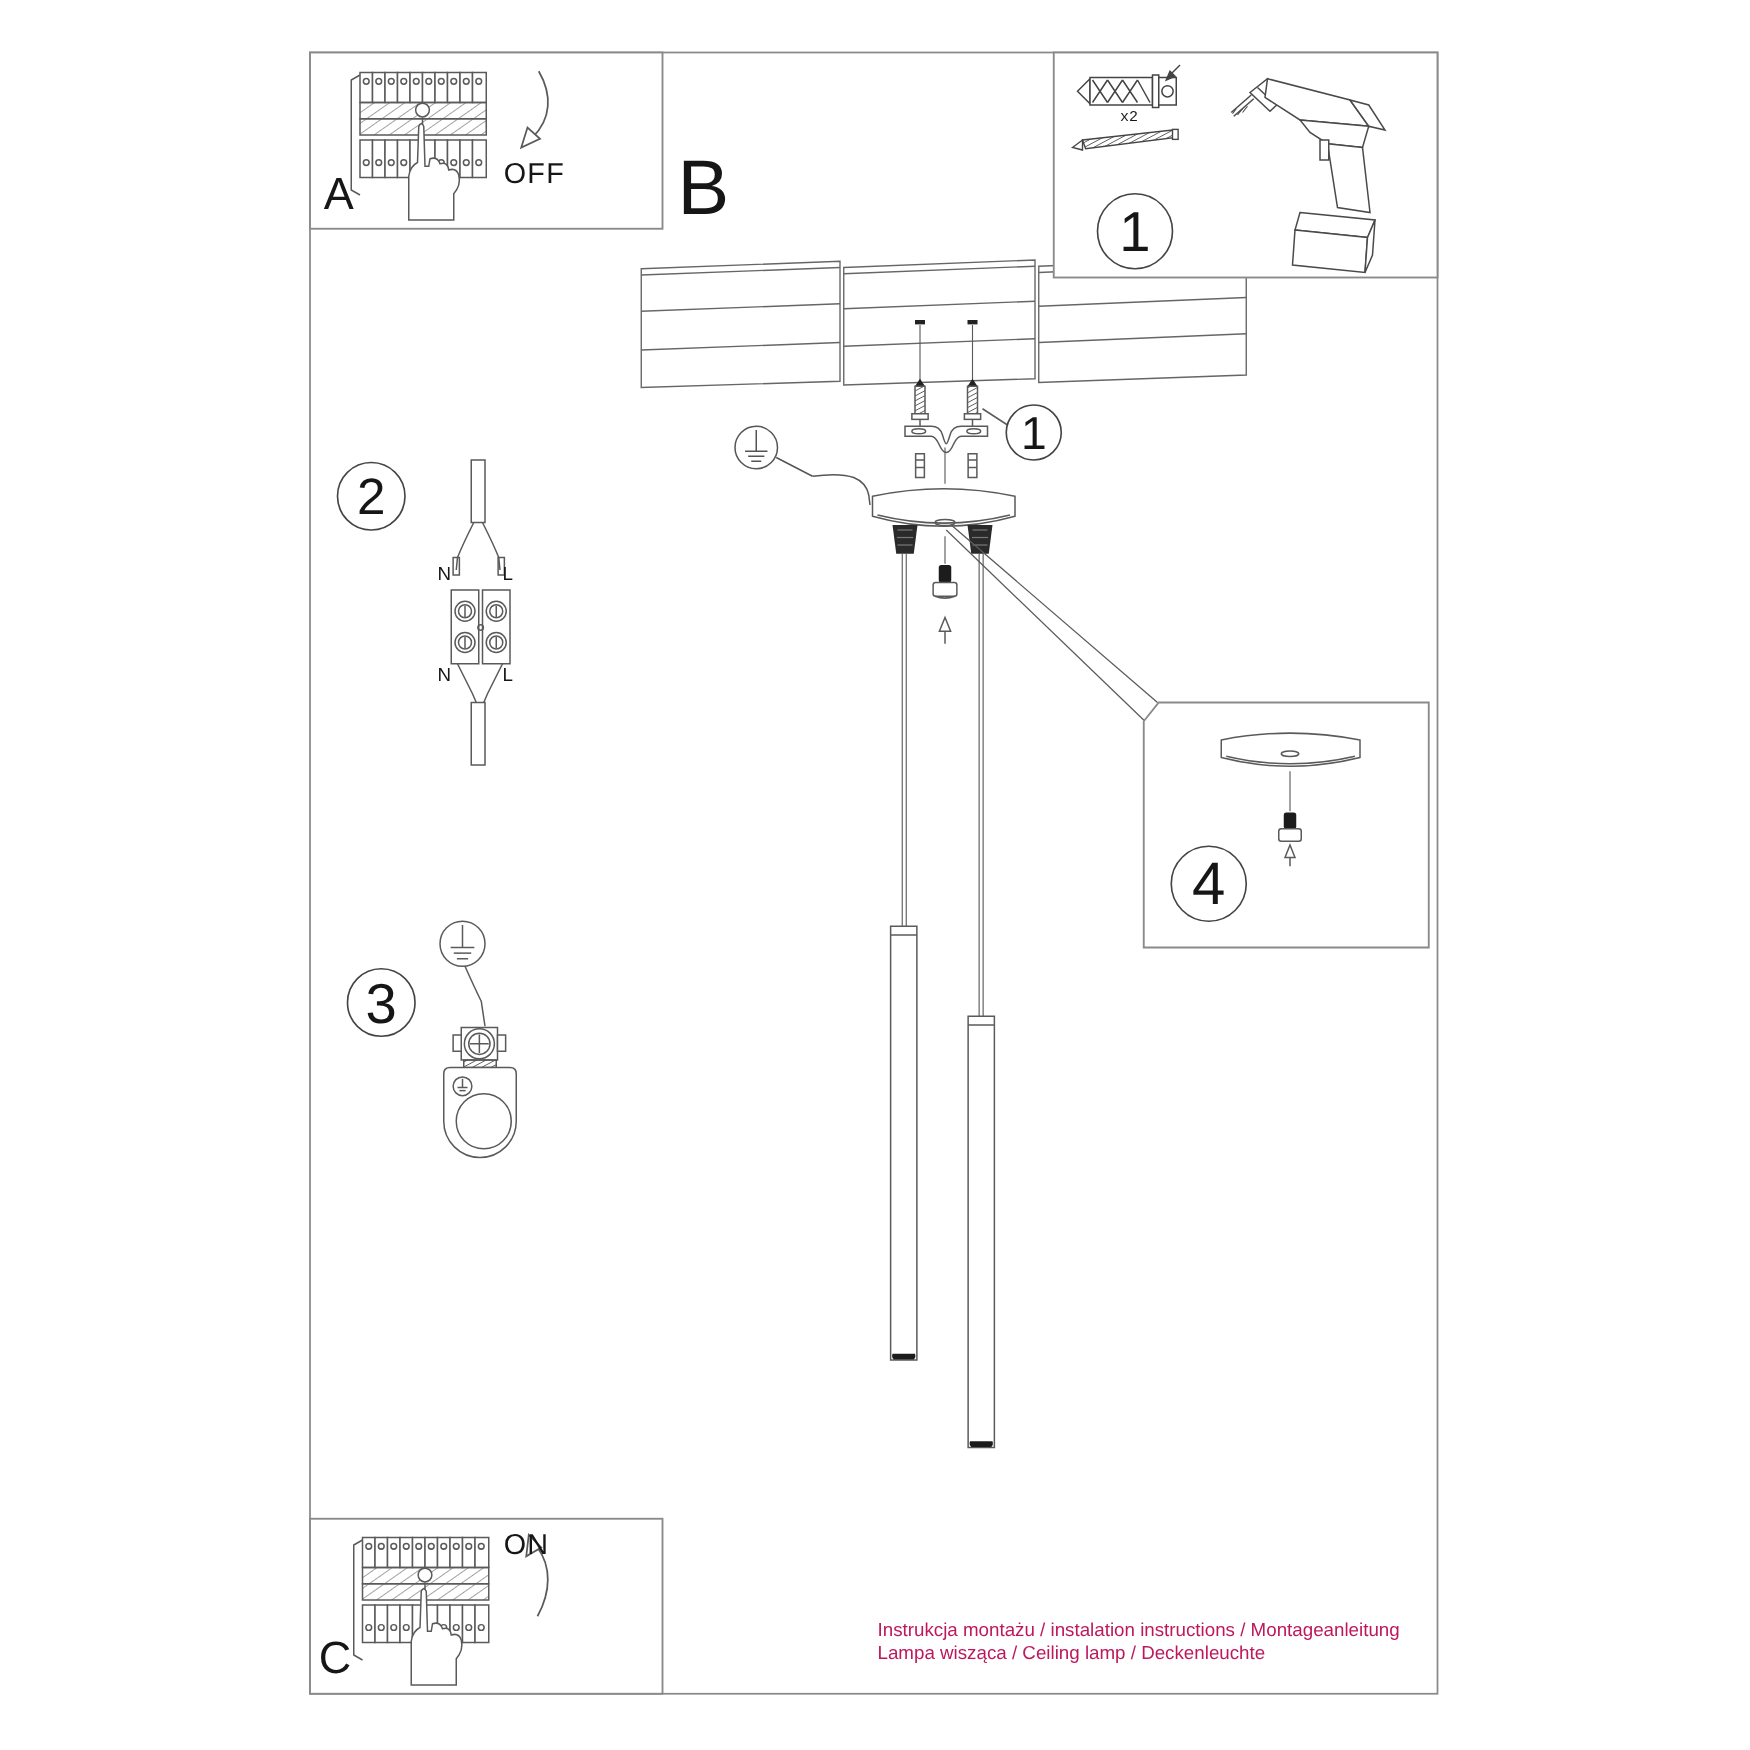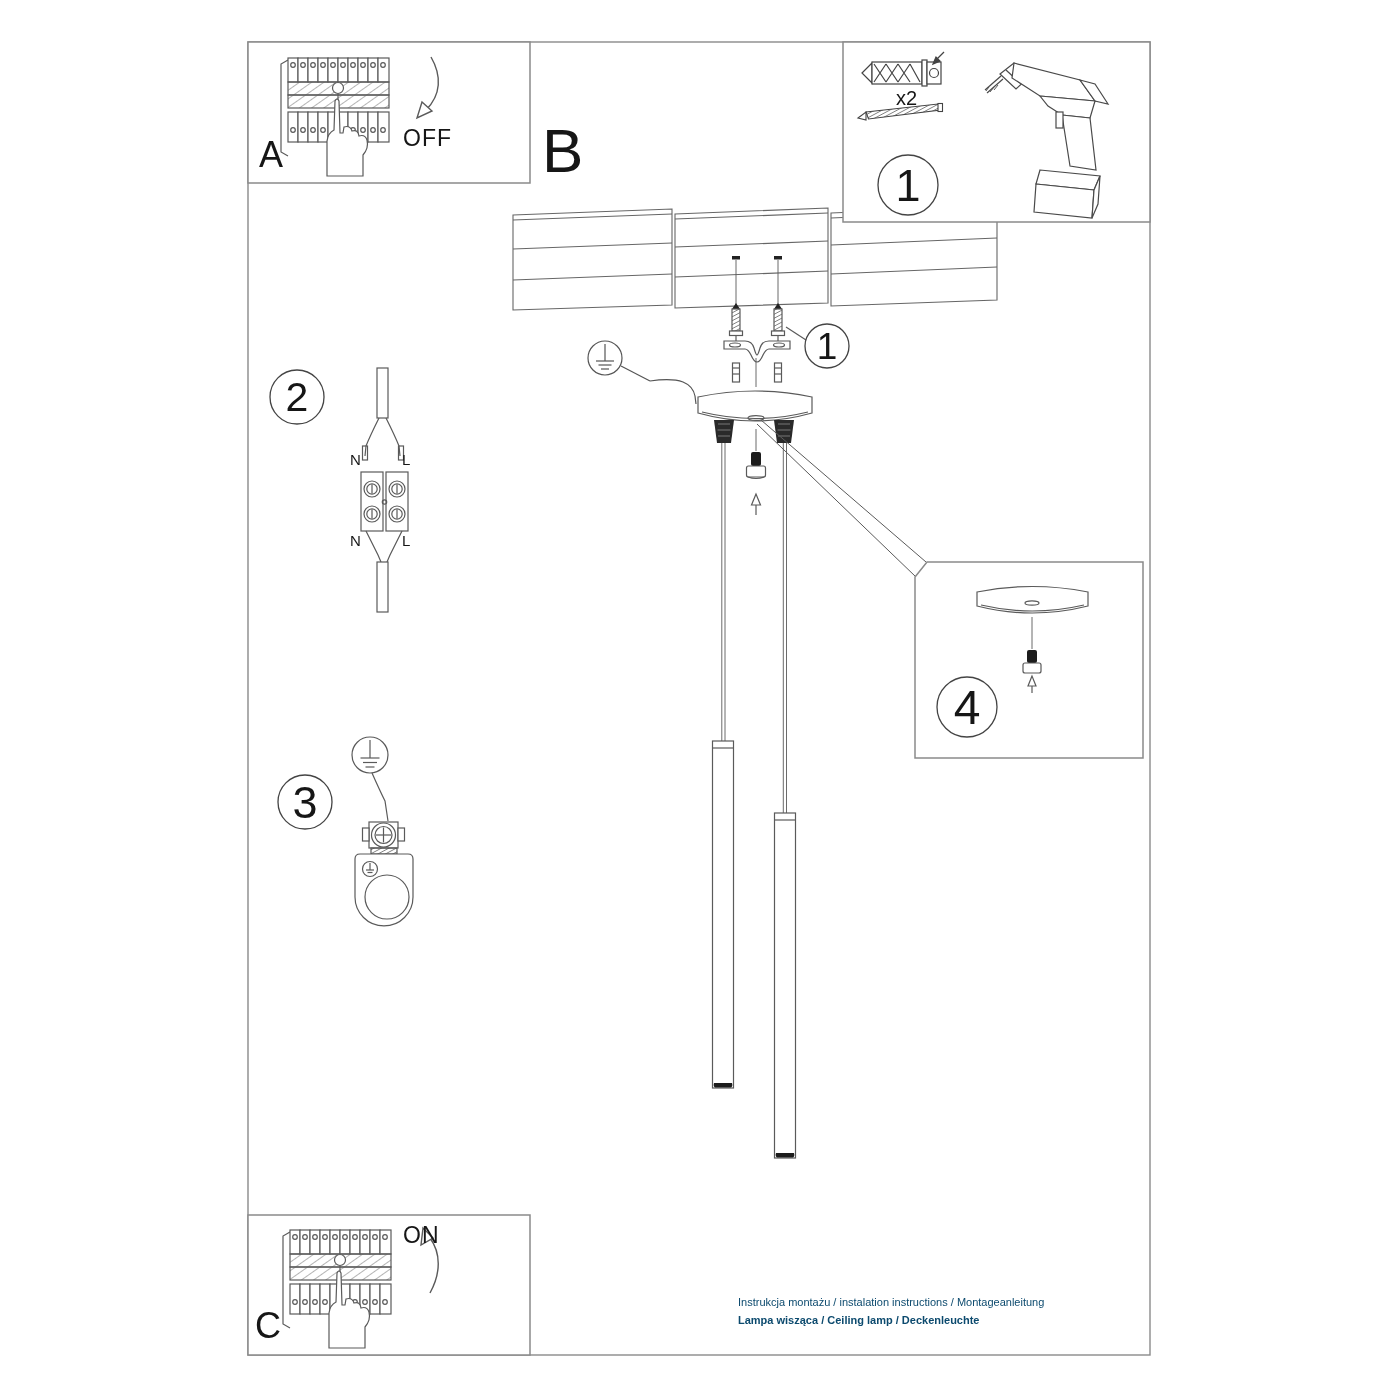--- a/index.html
+++ b/index.html
@@ -5,22 +5,22 @@
   html,body{margin:0;padding:0;background:#fff;}
   #sheet{position:relative;width:1400px;height:1400px;background:#ffffff;
          font-family:"Liberation Sans", sans-serif;color:#1a1a1a;overflow:hidden;}
   #art{position:absolute;left:0;top:0;}
   .txt{position:absolute;white-space:nowrap;color:#161616;line-height:1;}
   .step-letter{font-size:36px;}
   .state{font-size:23px;letter-spacing:1px;}
   .big-b{font-size:62px;}
   .circle-num{text-align:center;}
   .nl{font-size:15px;}
-  .qty{font-size:20px;}
-  .footer-line{font-size:11px;color:#0c4a6e;margin-left:36px;}
+  .qty{font-size:12px;font-family:Liberation Mono, monospace;}
+  .footer-line{font-size:15px;color:#be185d;}
 </style>
 </head>
 <body>
 
 <div id="sheet">
 
 <svg id="art" width="1400" height="1400" viewBox="0 0 1400 1400">
   <defs>
     <pattern id="hb" width="7" height="7" patternUnits="userSpaceOnUse" patternTransform="rotate(55)">
       <line x1="0" y1="0" x2="0" y2="7" stroke="#6a6a6a" stroke-width="1"></line>
@@ -349,15 +349,15 @@
 <div class="txt nl" style="left:350px;top:533px;">N</div>
 <div class="txt nl" style="left:402px;top:533px;">L</div>
 
 <div class="txt circle-num" style="left:278px;top:780px;width:54px;font-size:45px;">3</div>
 <div class="txt circle-num" style="left:937px;top:684px;width:60px;font-size:48px;">4</div>
 
 <div class="txt step-letter" style="left:255px;top:1308px;">C</div>
 <div class="txt state" style="left:403px;top:1224px;">ON</div>
 
 <div class="txt footer-line" style="left:702px;top:1297px;">Instrukcja montażu / instalation instructions / Montageanleitung</div>
-<div class="txt footer-line" style="left:702px;top:1315px;font-weight:bold;">Lampa wisząca / Ceiling lamp / Deckenleuchte</div>
+<div class="txt footer-line" style="left:702px;top:1315px;">Lampa wisząca / Ceiling lamp / Deckenleuchte</div>
 
 </div>
 
 </body></html>

